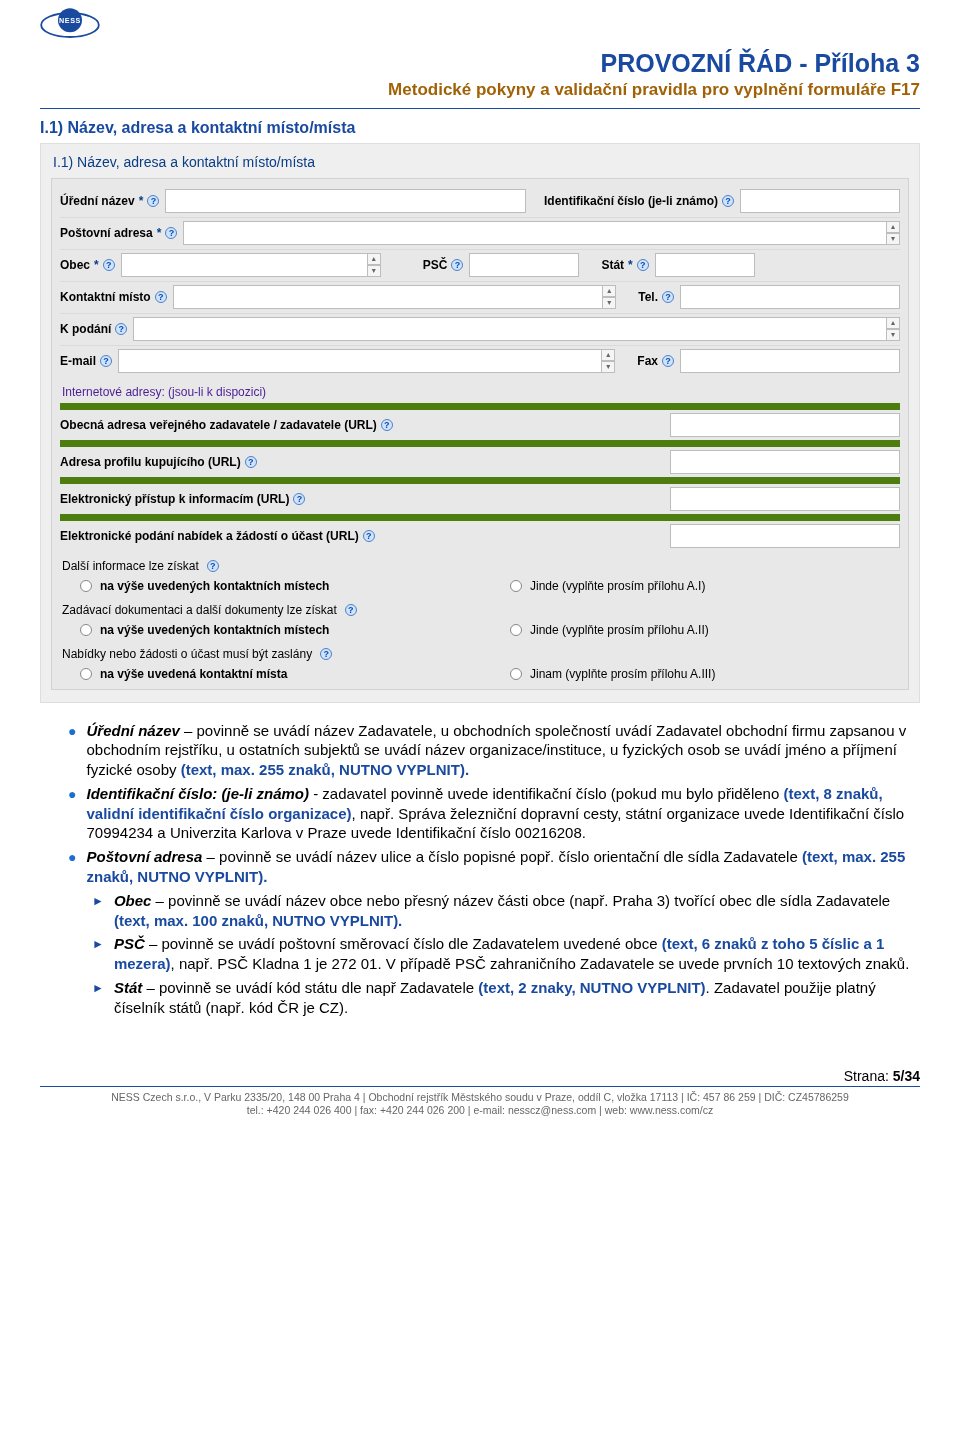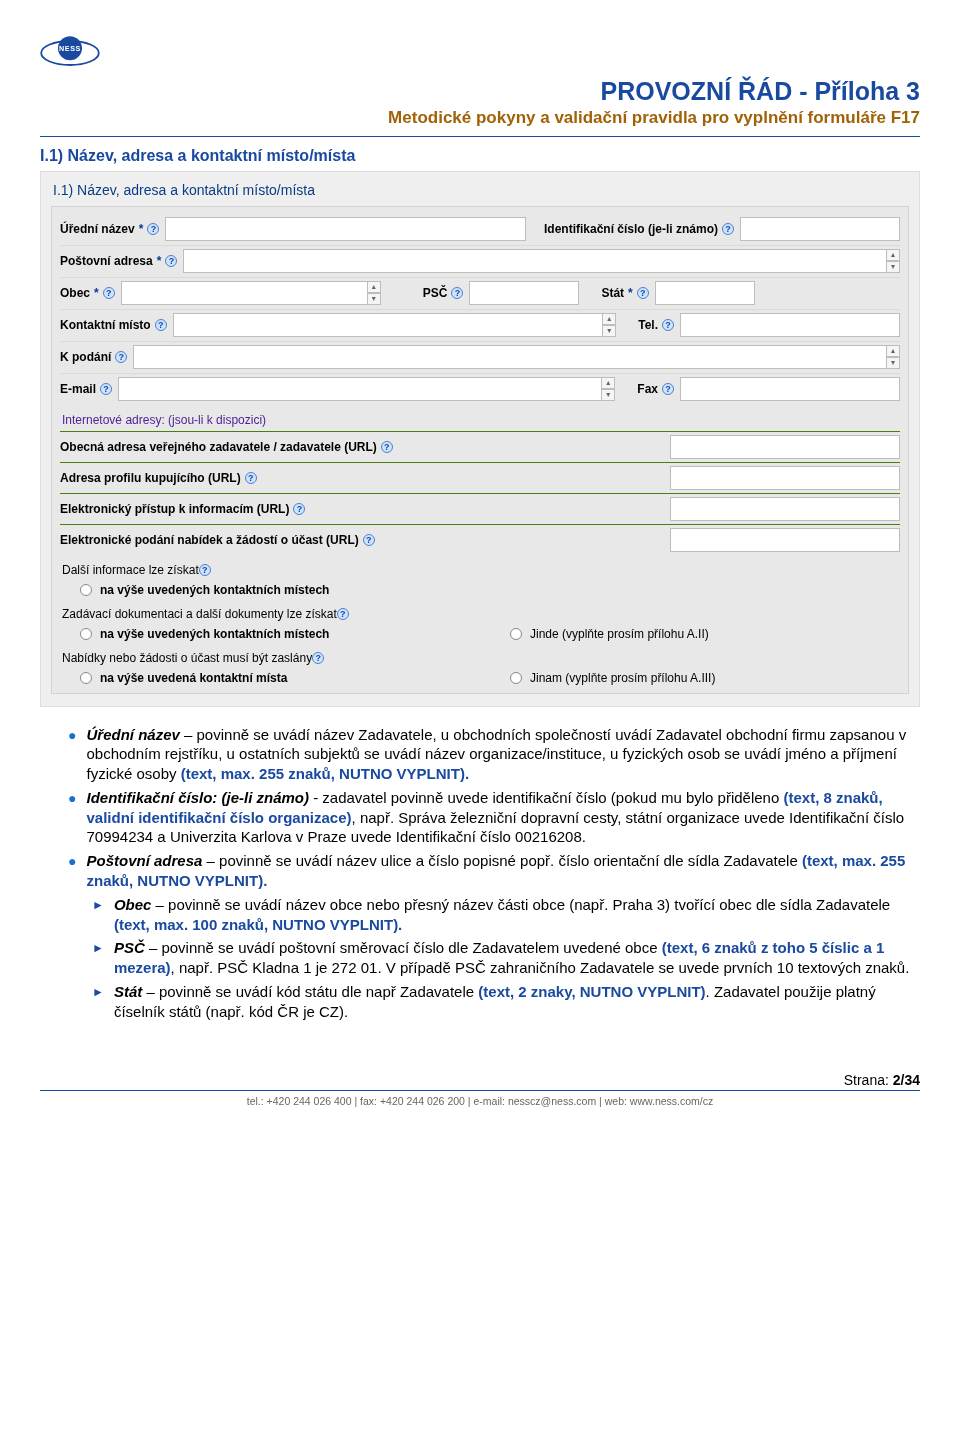--- a/index.html
+++ b/index.html
@@ -4,21 +4,21 @@
 <style>
   * { box-sizing: border-box; margin: 0; padding: 0; }
   body {
     font-family: Arial, Helvetica, sans-serif;
     background: #fff;
     width: 960px;
     margin: 0 auto;
     color: #000;
     font-size: 13px;
   }
-  .page { padding: 32px 40px 10px 40px; }
+  .page { padding: 4px 40px 10px 40px; }
   .header-top { display: flex; align-items: flex-start; margin-bottom: 8px; }
   .logo-wrap { width: 70px; padding-top: 2px; }
   .logo-svg { width: 60px; height: 38px; }
   .header-titles { flex: 1; text-align: right; }
   .title-main { font-size: 25px; font-weight: bold; color: #1a4aa0; line-height: 1.1; margin-top: 46px; }
   .title-sub { font-size: 17px; font-weight: bold; color: #a16207; margin-top: 2px; }
   .hr { border: none; border-top: 1px solid #1a4aa0; margin: 6px 0 10px 0; }
   .section-title { font-size: 16px; font-weight: bold; color: #1a4aa0; margin-bottom: 6px; }
 
   
@@ -41,26 +41,26 @@
     background: #fff;
     border: 1px solid #bdbdbd;
     height: 24px;
     flex: 1 1 auto;
     min-width: 40px;
   }
   .spin { position: relative; display: inline-flex; }
   .spin .btns { display: flex; flex-direction: column; margin-left: -1px; }
   .spin .b { width: 14px; height: 12px; background: #f5f5f5; border: 1px solid #bdbdbd; font-size: 8px; line-height: 10px; text-align: center; color: #666; }
   .note { font-weight: normal; color: #4c1d95; margin: 8px 2px 4px 2px; font-size: 12px; }
-  .url-row { display: flex; align-items: center; min-height: 30px; gap: 6px; border-top: 1px solid #4d7c0f; padding: 3px 0; }
+  .url-row { display: flex; align-items: center; min-height: 30px; gap: 6px; border-top: 7px solid #4d7c0f; padding: 3px 0; }
   .url-row .lbl { flex: 1; }
   .url-row .inp { width: 230px; flex: 0 0 230px; }
   .radio-row { display: flex; align-items: center; gap: 8px; padding: 2px 0; }
   .radio-row .rad { width: 12px; height: 12px; border-radius: 50%; border: 1px solid #888; background: #fff; display: inline-block; }
-  .radio-group-label { display: flex; align-items: center; gap: 0; margin: 8px 2px 4px 2px; }
+  .radio-group-label { display: flex; align-items: center; gap: 8px; margin: 8px 2px 4px 2px; }
   .radio-cols { display: flex; gap: 40px; padding-left: 20px; }
   .radio-cols .col { flex: 1; }
 
   
   .content { margin-top: 18px; font-size: 15px; line-height: 1.32; color: #000; }
   .bullet-list { list-style: none; padding-left: 28px; }
   .bullet-list.nested { padding-left: 52px; }
   .bullet-list li { display: flex; gap: 10px; margin-bottom: 4px; }
   .bullet-list li .dot { color: #1a6fcf; font-size: 14px; line-height: 20px; flex-shrink: 0; }
   .bullet-list li .tri { color: #1a4aa0; font-size: 12px; line-height: 20px; flex-shrink: 0; }
@@ -243,20 +243,24 @@
 
       <div class="radio-group-label">
           <span class="lbl weak">Další informace lze získat</span> 
           <span class="q">?</span>
         </div>
       <div class="radio-cols">
         <div class="col radio-row">
             <span class="rad"></span>
             <span class="lbl">na výše uvedených kontaktních místech</span>
           </div>
+        <div class="col radio-row">
+            <span class="rad"></span>
+            <span class="lbl weak">Jinde (vyplňte prosím přílohu A.I)</span>
+          </div>
       </div>
 
       <div class="radio-group-label">
           <span class="lbl weak">Zadávací dokumentaci a další dokumenty lze získat</span> 
           <span class="q">?</span>
         </div>
       <div class="radio-cols">
         <div class="col radio-row">
             <span class="rad"></span>
             <span class="lbl">na výše uvedených kontaktních místech</span>
@@ -310,20 +314,21 @@
         <span class="txt"><span class="bdi">PSČ</span><span> – povinně se uvádí poštovní směrovací číslo dle Zadavatelem uvedené obce </span><span class="hl">(text, 6 znaků z toho 5 číslic a 1 mezera)</span><span>, např. PSČ Kladna 1 je 272 01. V případě PSČ zahraničního Zadavatele se uvede prvních 10 textových znaků.</span></span>
       </li>
       <li>
         <span class="tri">►</span>
         <span class="txt"><span class="bdi">Stát</span><span> – povinně se uvádí kód státu dle např Zadavatele </span><span class="hl">(text, 2 znaky, NUTNO VYPLNIT)</span><span>. Zadavatel použije platný číselník států (např. kód ČR je CZ).</span></span>
       </li>
     </ul>
   </div>
 
   <div class="footer-wrap">
-    <div class="footer-right"><span>Strana:</span> <span class="bd">2/34</span></div>
+    <div class="footer-right"><span>Strana:</span> <span class="bd">5/34</span></div>
     <hr class="footer-hr">
     <div class="footer-lines">
+      <div>NESS Czech s.r.o., V Parku 2335/20, 148 00 Praha 4 | Obchodní rejstřík Městského soudu v Praze, oddíl C, vložka 17113 | IČ: 457 86 259 | DIČ: CZ45786259</div>
       <div>tel.: +420 244 026 400 | fax: +420 244 026 200 | e-mail: nesscz@ness.com | web: www.ness.com/cz</div>
     </div>
   </div>
 
 </div>
 
 </body></html>

